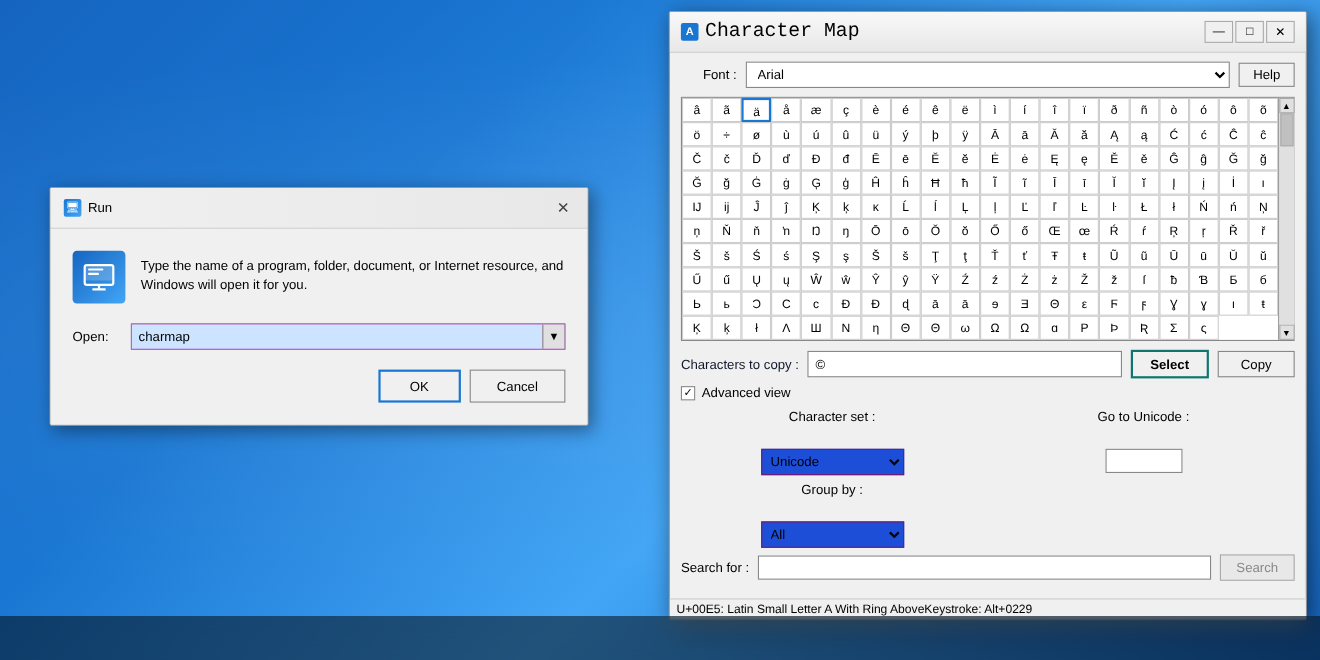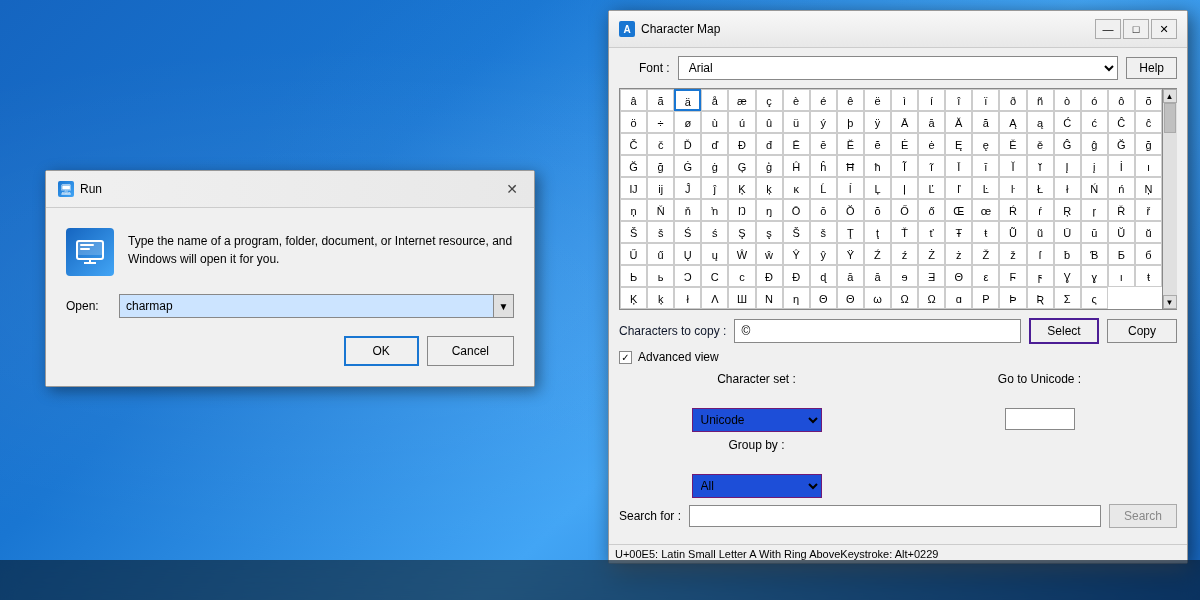--- a/index.html
+++ b/index.html
@@ -185,22 +185,23 @@
       background: #1976d2;
       border-radius: 2px;
       font-size: 10px;
       color: white;
       display: flex;
       align-items: center;
       justify-content: center;
       font-weight: bold;
     }
     .charmap-title {
-      font-size: 12px;
-      color: #000;
+      font-size: 18px;
+      color: #000;
+      font-family: Liberation Mono, monospace;
     }
     .titlebar-controls {
       display: flex;
       gap: 2px;
     }
     .title-btn {
       width: 26px;
       height: 20px;
       background: #f0f0f0;
       border: 1px solid #aaa;
@@ -320,21 +321,21 @@
       background: white;
     }
     .select-btn, .copy-btn {
       padding: 4px 16px;
       font-size: 12px;
       border: 1px solid #888;
       background: #f0f0f0;
       cursor: pointer;
       min-width: 70px;
     }
-    .select-btn { border: 2px solid #4c1d95; }
+    .select-btn { border: 2px solid #0f766e; font-weight: bold; }
 
     
     .advanced-row {
       display: flex;
       align-items: center;
       gap: 6px;
       margin-bottom: 8px;
     }
     .checkbox {
       width: 13px;

